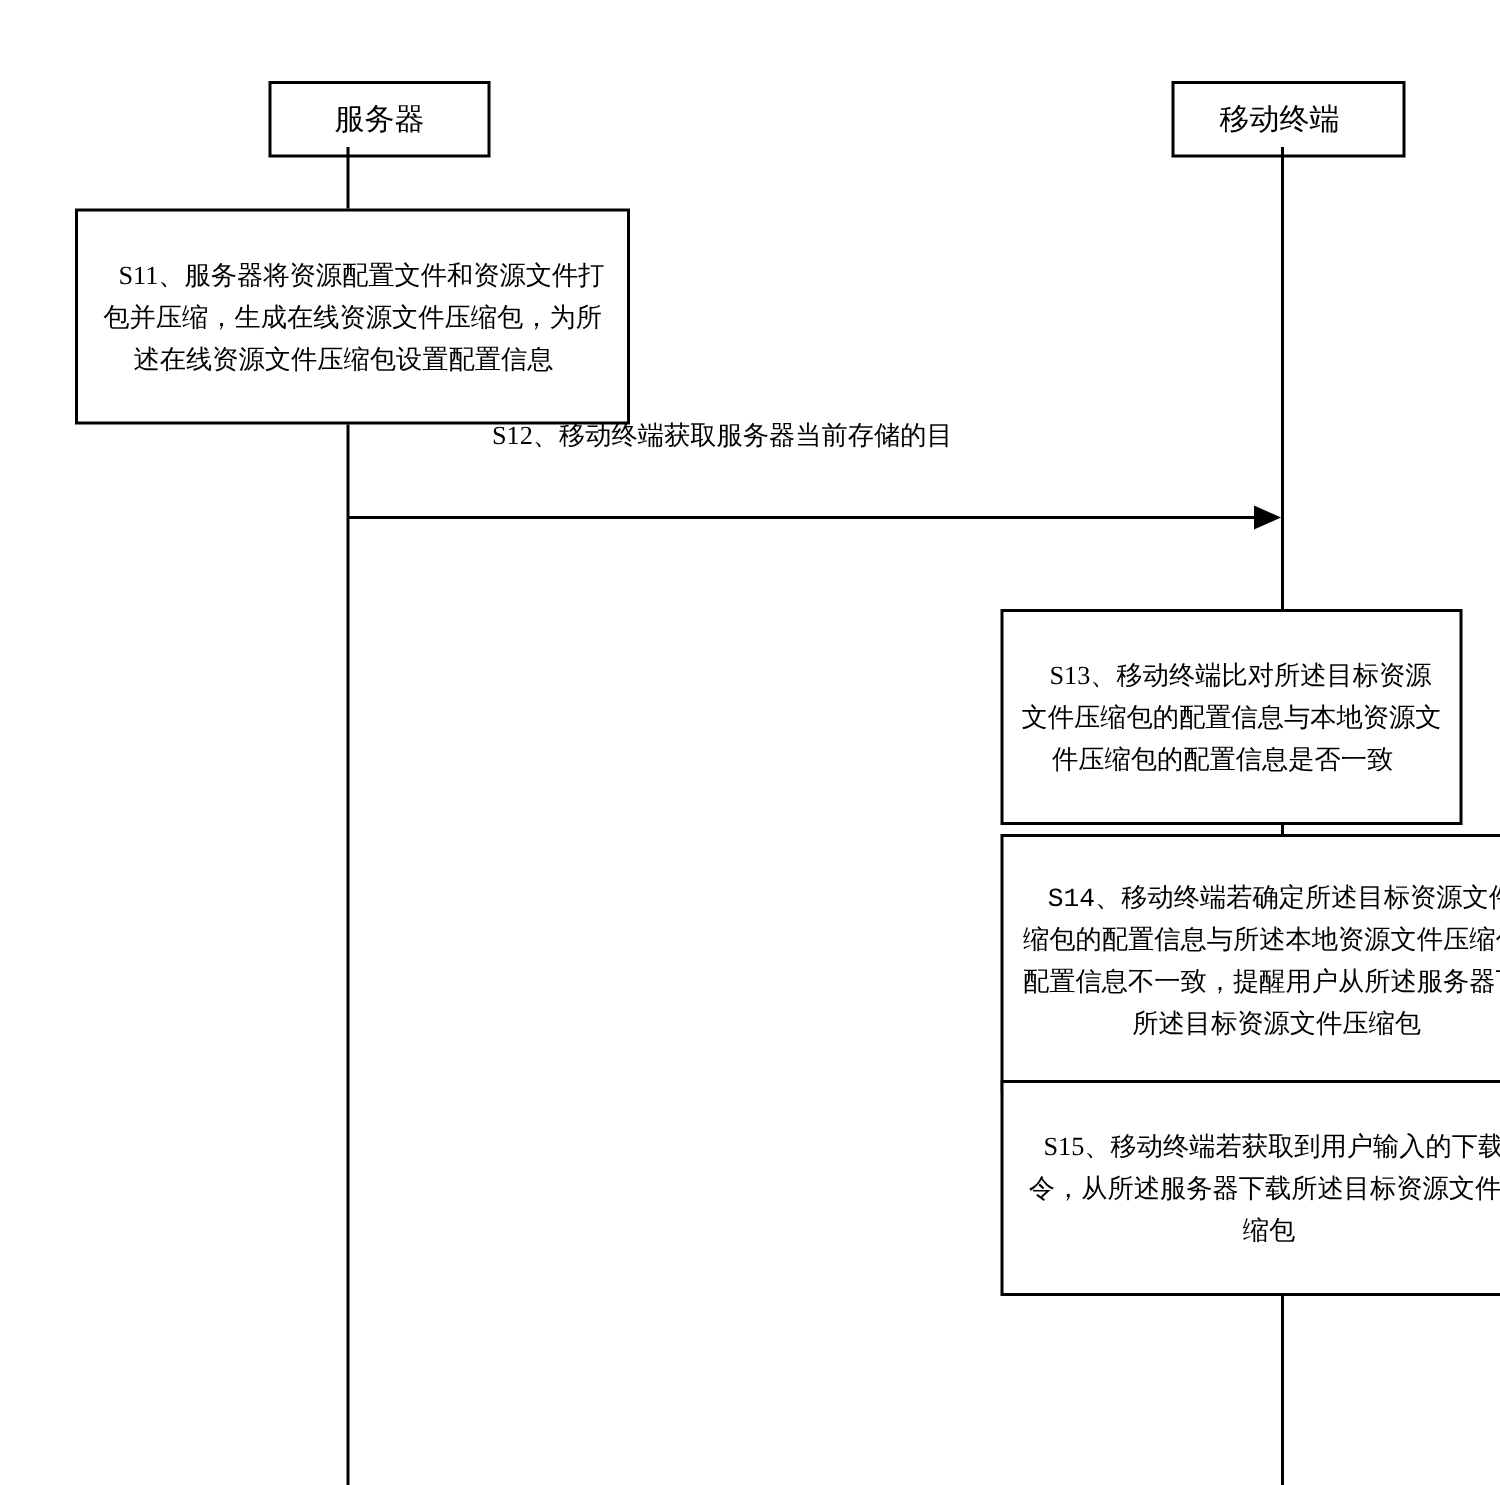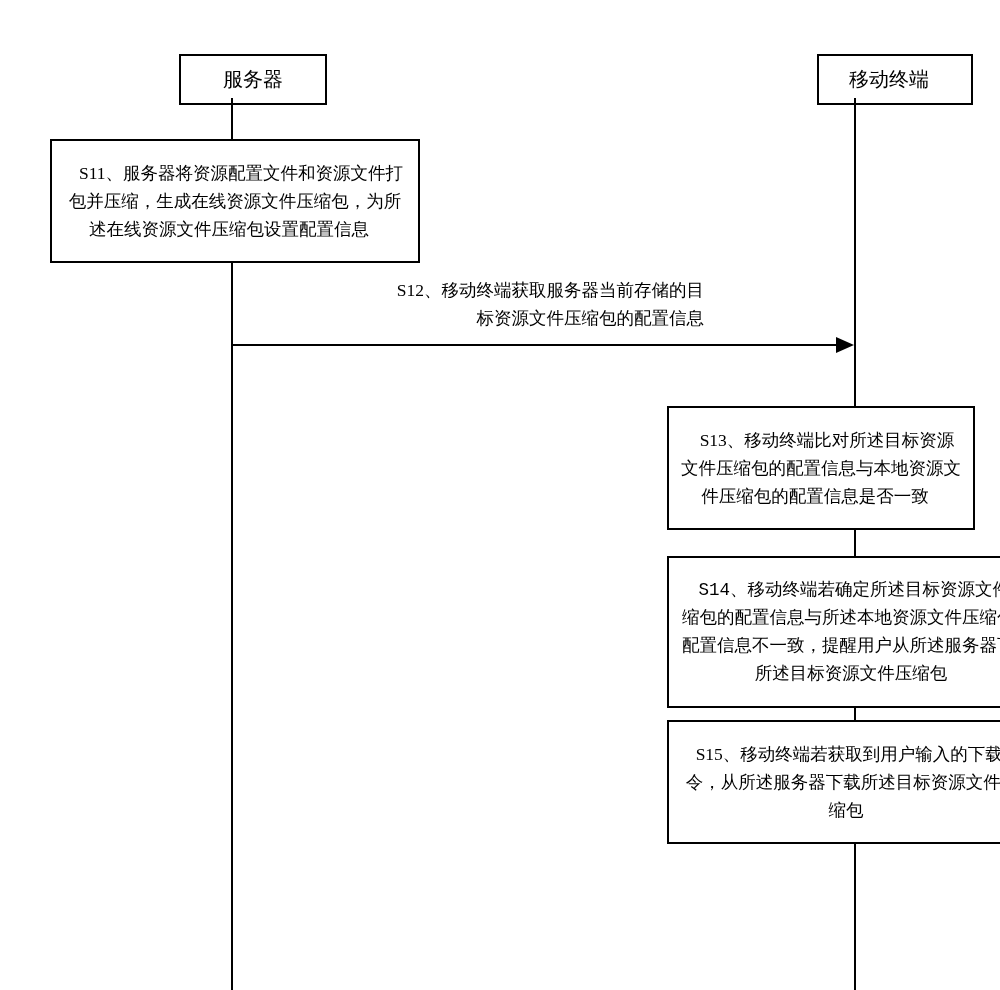--- a/index.html
+++ b/index.html
@@ -27,32 +27,32 @@
     
     .lifeline {
       position: absolute;
       width: 2px;
       background: #000;
     }
     
     .step-box {
       position: absolute;
       border: 2px solid #000;
-      padding: 18px 10px;
+      padding: 28px 10px;
       font-size: 17.5px;
       line-height: 1.6;
       text-align: center;
       background: #fff;
     }
     
     .arrow-label {
       position: absolute;
       font-size: 17.5px;
       line-height: 1.6;
-      text-align: right;
+      text-align: left;
     }
     
     .arrow-line {
       position: absolute;
       height: 2px;
       background: #000;
     }
     
     .arrow-head {
       position: absolute;
@@ -63,35 +63,34 @@
       border-left: 18px solid #000;
     }
   </style>
 </head>
 <body>
 
 <div class="participant-header" style="left: 143px; top: 18px;">
   <span>服务器</span>
 </div>
 
-<div class="participant-header" style="left: 781px; top: 18px; padding-left: 18px;">
+<div class="participant-header" style="left: 745px; top: 18px; padding-left: 18px;">
   <span>移动终端</span>
 </div>
 
 <div class="lifeline" style="left: 195px; top: 62px; height: 928px;"></div>
 
 <div class="lifeline" style="left: 818px; top: 62px; height: 928px;"></div>
 
 <div class="step-box" style="left: 14px; top: 103px; width: 370px;">
   <span>S11、服务器将资源配置文件和资源文件打包并压缩，生成在线资源文件压缩包，为所述在线资源文件压缩包设置配置信息</span>
 </div>
 
 <div class="arrow-label" style="left: 280px; top: 240px; width: 400px;">
   <span>S12、移动终端获取服务器当前存储的目</span><br>
-  <span>标资源文件压缩包的配置信息</span>
 </div>
 
 <div class="arrow-line" style="left: 196px; top: 308px; width: 606px;"></div>
 <div class="arrow-head" style="left: 800px; top: 301px;"></div>
 
 <div class="step-box" style="left: 631px; top: 370px; width: 308px;">
   <span>S13、移动终端比对所述目标资源文件压缩包的配置信息与本地资源文件压缩包的配置信息是否一致</span>
 </div>
 
 <div class="step-box" style="left: 631px; top: 520px; width: 380px; font-family: Liberation Mono, monospace;">

